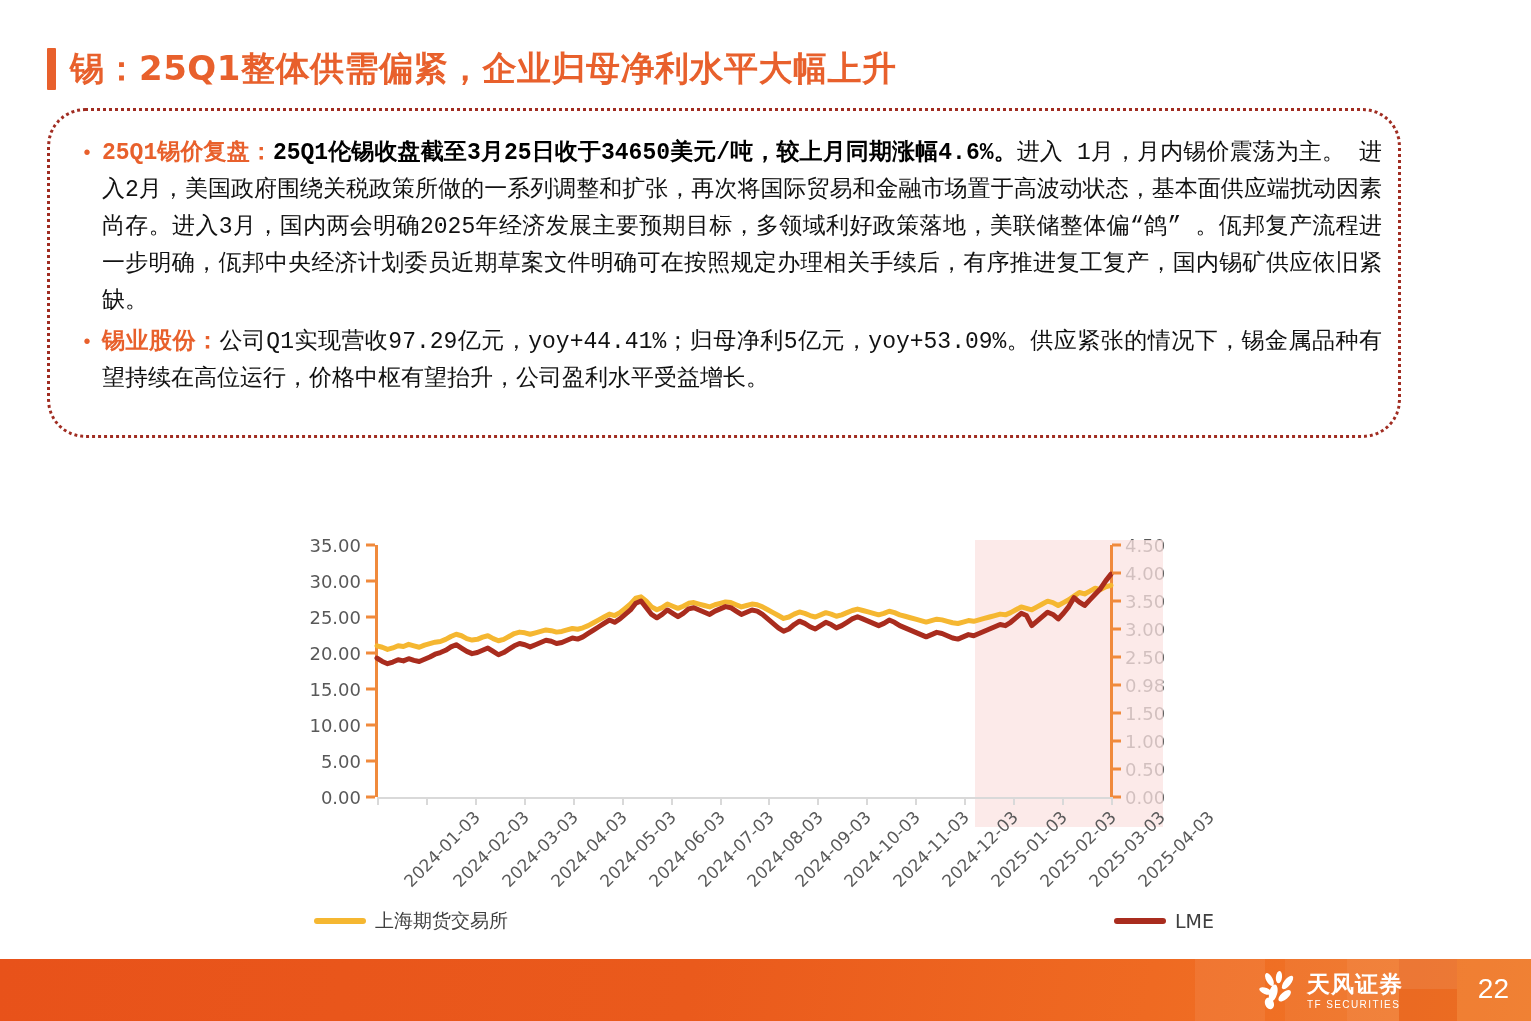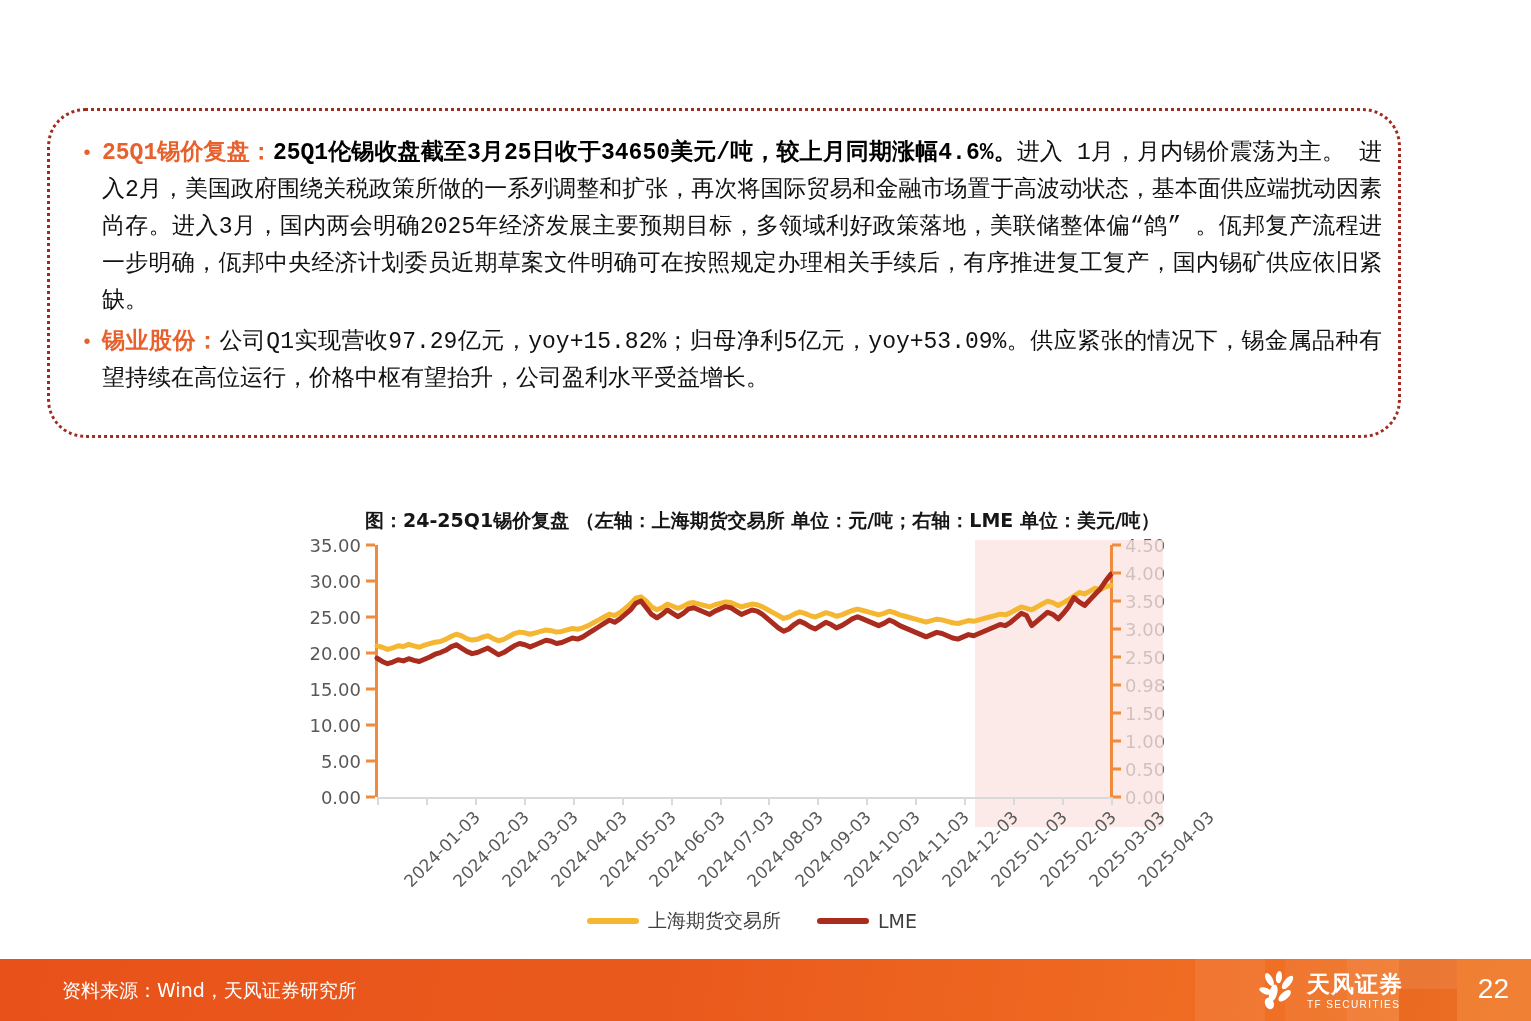--- a/index.html
+++ b/index.html
@@ -99,22 +99,22 @@
 
   .x-labels { position: absolute; left: 80px; top: 262px; width: 734px; height: 110px; }
   .xlab {
     position: absolute; top: 0; font-size: 17px; color: #5a5a5a;
     transform-origin: right top; transform: rotate(-45deg);
     white-space: nowrap; text-align: right;
     font-family: "DejaVu Sans", "Liberation Sans", sans-serif;
   }
 
   .legend {
-    position: absolute; left: 302px; top: 908px; width: 900px;
-    display: flex; justify-content: center; align-items: center; gap: 36px;
+    position: absolute; left: 314px; top: 908px; width: 900px;
+    display: flex; justify-content: space-between; align-items: center; gap: 36px;
   }
   .leg-item { display: flex; align-items: center; gap: 9px; }
   .leg-line { width: 52px; height: 6px; border-radius: 3px; }
   .leg-text { font-size: 19px; color: #3f3f3f;
     font-family: "DejaVu Sans", "Liberation Sans", sans-serif; }
 
   
   .footer {
     position: absolute; left: 0; bottom: 0; width: 1531px; height: 62px;
     background: linear-gradient(100deg,#E8521A 0%, #EA5A1C 45%, #EF6A22 75%, #F07A28 100%);
@@ -140,38 +140,41 @@
     position: absolute; right: 22px; top: 14px;
     font-size: 28px; color: #fff;
     font-family: "Liberation Sans", sans-serif;
   }
 </style>
 </head>
 <body>
 
 <div id="slide">
 
+  <div class="title-row">
+    <div class="title-bar"></div>
+    <div class="title-text">锡：25Q1整体供需偏紧，企业归母净利水平大幅上升</div>
+  </div>
 
   <div class="callout">
     <div class="bullets">
 
       <div class="bullet">
         <div class="bullet-dot">•</div>
         <div class="bullet-body"><span class="lead">25Q1锡价复盘：</span><span class="bold">25Q1伦锡收盘截至3月25日收于34650美元/吨，较上月同期涨幅4.6%。</span><span>进入 1月，月内锡价震荡为主。 进入2月，美国政府围绕关税政策所做的一系列调整和扩张，再次将国际贸易和金融市场置于高波动状态，基本面供应端扰动因素尚存。进入3月，国内两会明确2025年经济发展主要预期目标，多领域利好政策落地，美联储整体偏“鸽” 。佤邦复产流程进一步明确，佤邦中央经济计划委员近期草案文件明确可在按照规定办理相关手续后，有序推进复工复产，国内锡矿供应依旧紧缺。</span></div>
       </div>
 
       <div class="bullet">
         <div class="bullet-dot">•</div>
-        <div class="bullet-body"><span class="lead">锡业股份：</span><span>公司Q1实现营收97.29亿元，yoy+15.82%；归母净利5亿元，yoy+53.09%。供应紧张的情况下，锡金属品种有望持续在高位运行，价格中枢有望抬升，公司盈利水平受益增长。</span></div>
+        <div class="bullet-body"><span class="lead">锡业股份：</span><span>公司Q1实现营收97.29亿元，yoy+44.41%；归母净利5亿元，yoy+53.09%。供应紧张的情况下，锡金属品种有望持续在高位运行，价格中枢有望抬升，公司盈利水平受益增长。</span></div>
       </div>
 
     </div>
   </div>
 
-  <div class="chart-title">图：24-25Q1锡价复盘   （左轴：上海期货交易所 单位：元/吨；右轴：LME 单位：美元/吨）</div>
 
   <div class="chart-wrap">
     <div class="y-left">
         <div class="ytick" style="top: 252px;">0.00</div>
         <div class="ytick" style="top: 216px;">5.00</div>
         <div class="ytick" style="top: 180px;">10.00</div>
         <div class="ytick" style="top: 144px;">15.00</div>
         <div class="ytick" style="top: 108px;">20.00</div>
         <div class="ytick" style="top: 72px;">25.00</div>
         <div class="ytick" style="top: 36px;">30.00</div>
@@ -265,21 +268,20 @@
   </div>
 
   <div class="footer">
     <div class="fblock" style="left:1195px;width:70px;background:rgba(255,255,255,.07)"></div>
     <div class="fblock" style="left:1285px;width:62px;background:rgba(255,255,255,.05)"></div>
     <div class="fblock" style="left:1347px;width:52px;background:rgba(255,255,255,.10)"></div>
     <div class="fblock" style="left:1399px;width:58px;background:rgba(200,40,10,.13)"></div>
     <div class="fblock" style="left:1457px;width:74px;background:rgba(255,255,255,.06)"></div>
     <div class="fblock" style="left:1399px;top:0;width:58px;height:30px;background:rgba(255,255,255,.09)"></div>
 
-    <div class="source">资料来源：Wind，天风证券研究所</div>
 
     <div class="logo-wrap">
       <svg class="logo-mark" viewBox="0 0 44 42">
         <g fill="#ffffff">
           <ellipse cx="13" cy="9" rx="3.4" ry="7.5" transform="rotate(-28 13 9)"></ellipse>
           <ellipse cx="23" cy="6.5" rx="3.2" ry="6.5" transform="rotate(6 23 6.5)"></ellipse>
           <ellipse cx="32" cy="12" rx="3.6" ry="8.5" transform="rotate(38 32 12)"></ellipse>
           <ellipse cx="9" cy="21" rx="3.3" ry="7" transform="rotate(-68 9 21)"></ellipse>
           <ellipse cx="17" cy="23" rx="4.2" ry="9" transform="rotate(14 17 23)"></ellipse>
           <ellipse cx="29" cy="26" rx="3.8" ry="8" transform="rotate(50 29 26)"></ellipse>

